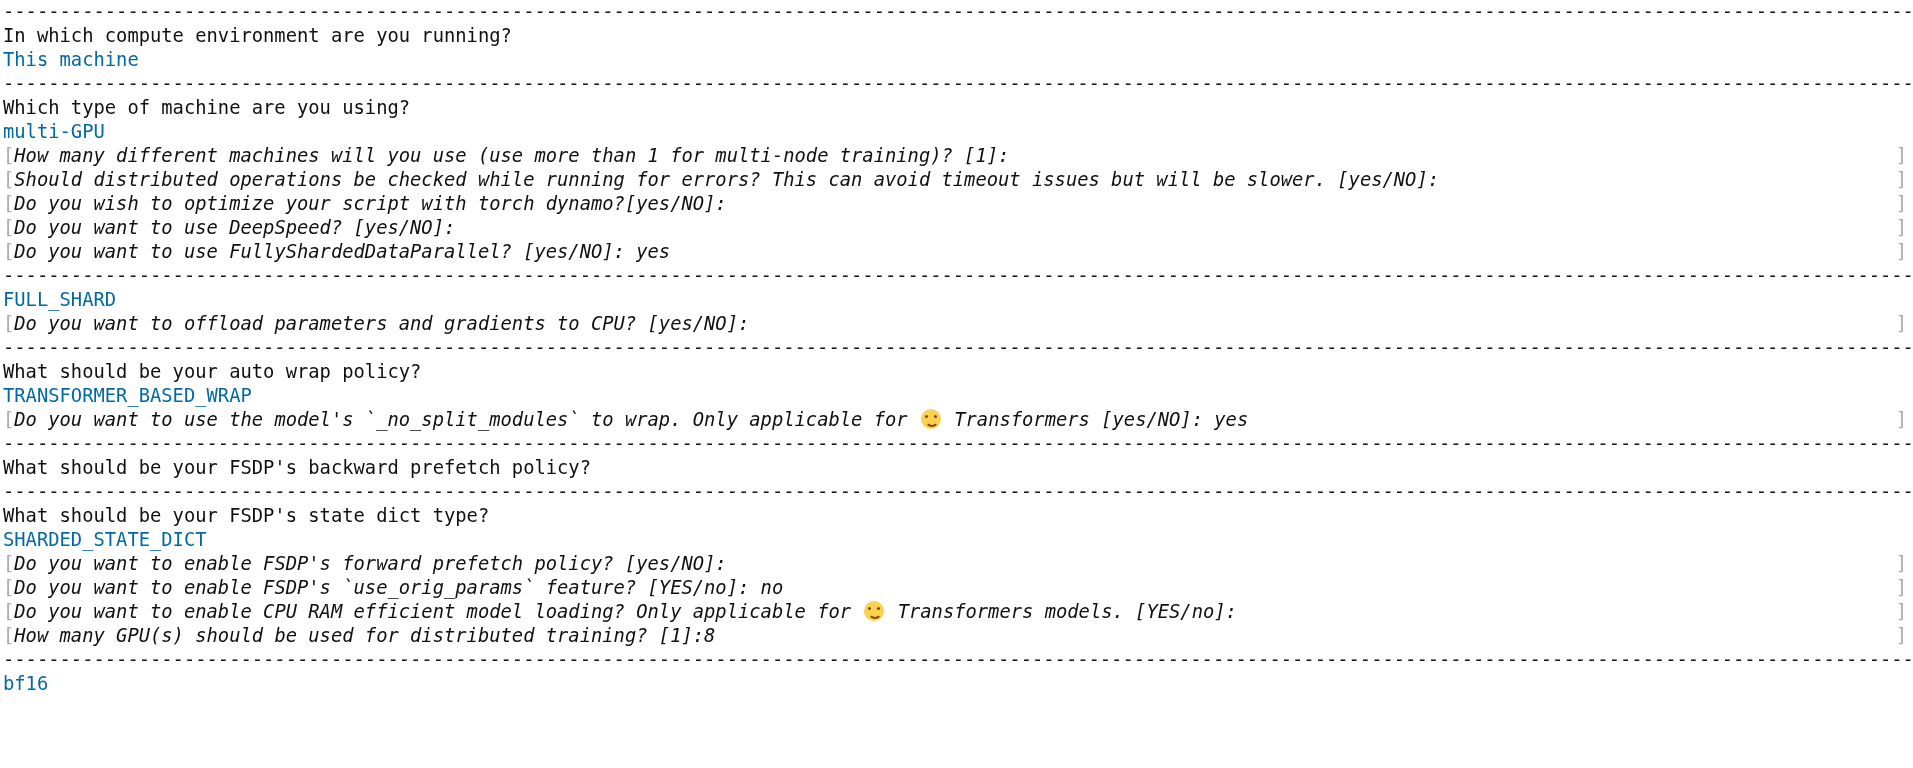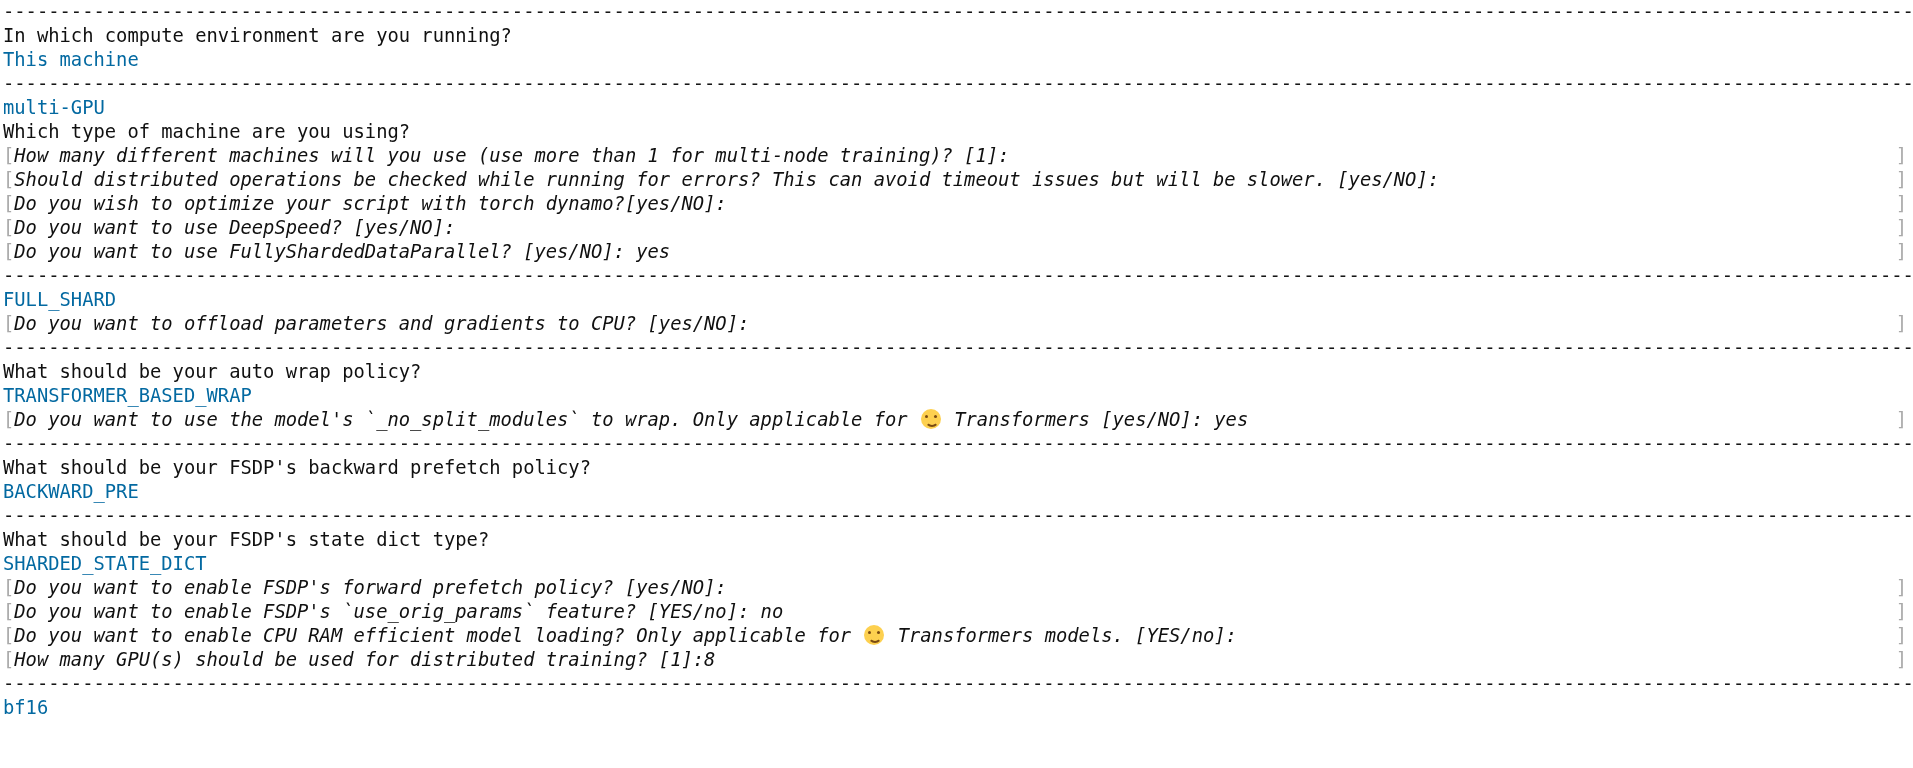--- a/index.html
+++ b/index.html
@@ -64,37 +64,36 @@
   }
 </style>
 </head>
 <body>
 
 <main class="screen">
     <div class="line separator">-------------------------------------------------------------------------------------------------------------------------------------------------------------------------</div>
     <div class="line question">In which compute environment are you running?</div>
     <div class="line answer">This machine</div>
     <div class="line separator">-------------------------------------------------------------------------------------------------------------------------------------------------------------------------</div>
+    <div class="line question">Which type of machine are you using?</div>
     <div class="line answer">multi-GPU</div>
-    <div class="line question">Which type of machine are you using?</div>
     <div class="line prompt"><span class="bracket">[</span><span class="ptext">How many different machines will you use (use more than 1 for multi-node training)? [1]:</span><span class="fill"></span><span class="bracket right">]</span></div>
     <div class="line prompt"><span class="bracket">[</span><span class="ptext">Should distributed operations be checked while running for errors? This can avoid timeout issues but will be slower. [yes/NO]:</span><span class="fill"></span><span class="bracket right">]</span></div>
     <div class="line prompt"><span class="bracket">[</span><span class="ptext">Do you wish to optimize your script with torch dynamo?[yes/NO]:</span><span class="fill"></span><span class="bracket right">]</span></div>
     <div class="line prompt"><span class="bracket">[</span><span class="ptext">Do you want to use DeepSpeed? [yes/NO]:</span><span class="fill"></span><span class="bracket right">]</span></div>
     <div class="line prompt"><span class="bracket">[</span><span class="ptext">Do you want to use FullyShardedDataParallel? [yes/NO]: yes</span><span class="fill"></span><span class="bracket right">]</span></div>
     <div class="line separator">-------------------------------------------------------------------------------------------------------------------------------------------------------------------------</div>
     <div class="line answer">FULL_SHARD</div>
     <div class="line prompt"><span class="bracket">[</span><span class="ptext">Do you want to offload parameters and gradients to CPU? [yes/NO]:</span><span class="fill"></span><span class="bracket right">]</span></div>
     <div class="line separator">-------------------------------------------------------------------------------------------------------------------------------------------------------------------------</div>
     <div class="line question">What should be your auto wrap policy?</div>
     <div class="line answer">TRANSFORMER_BASED_WRAP</div>
     <div class="line prompt"><span class="bracket">[</span><span class="ptext">Do you want to use the model's `_no_split_modules` to wrap. Only applicable for <span class="emoji"></span> Transformers [yes/NO]: yes</span><span class="fill"></span><span class="bracket right">]</span></div>
     <div class="line separator">-------------------------------------------------------------------------------------------------------------------------------------------------------------------------</div>
     <div class="line question">What should be your FSDP's backward prefetch policy?</div>
-    <div class="line answer">BACKWARD_PRE</div>
     <div class="line separator">-------------------------------------------------------------------------------------------------------------------------------------------------------------------------</div>
     <div class="line question">What should be your FSDP's state dict type?</div>
     <div class="line answer">SHARDED_STATE_DICT</div>
     <div class="line prompt"><span class="bracket">[</span><span class="ptext">Do you want to enable FSDP's forward prefetch policy? [yes/NO]:</span><span class="fill"></span><span class="bracket right">]</span></div>
     <div class="line prompt"><span class="bracket">[</span><span class="ptext">Do you want to enable FSDP's `use_orig_params` feature? [YES/no]: no</span><span class="fill"></span><span class="bracket right">]</span></div>
     <div class="line prompt"><span class="bracket">[</span><span class="ptext">Do you want to enable CPU RAM efficient model loading? Only applicable for <span class="emoji"></span> Transformers models. [YES/no]:</span><span class="fill"></span><span class="bracket right">]</span></div>
     <div class="line prompt"><span class="bracket">[</span><span class="ptext">How many GPU(s) should be used for distributed training? [1]:8</span><span class="fill"></span><span class="bracket right">]</span></div>
     <div class="line separator">-------------------------------------------------------------------------------------------------------------------------------------------------------------------------</div>
     <div class="line answer">bf16</div>
   </main>

